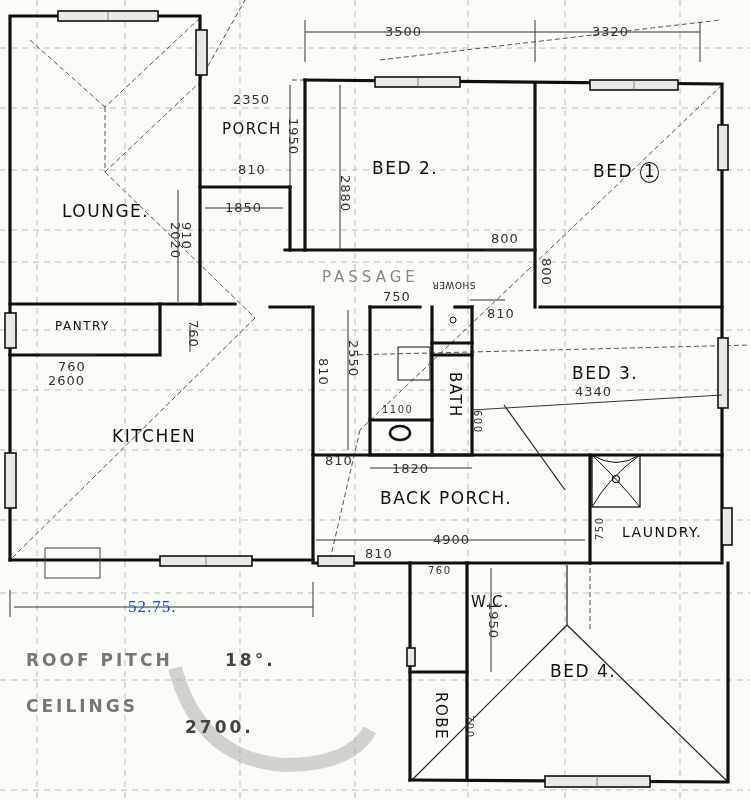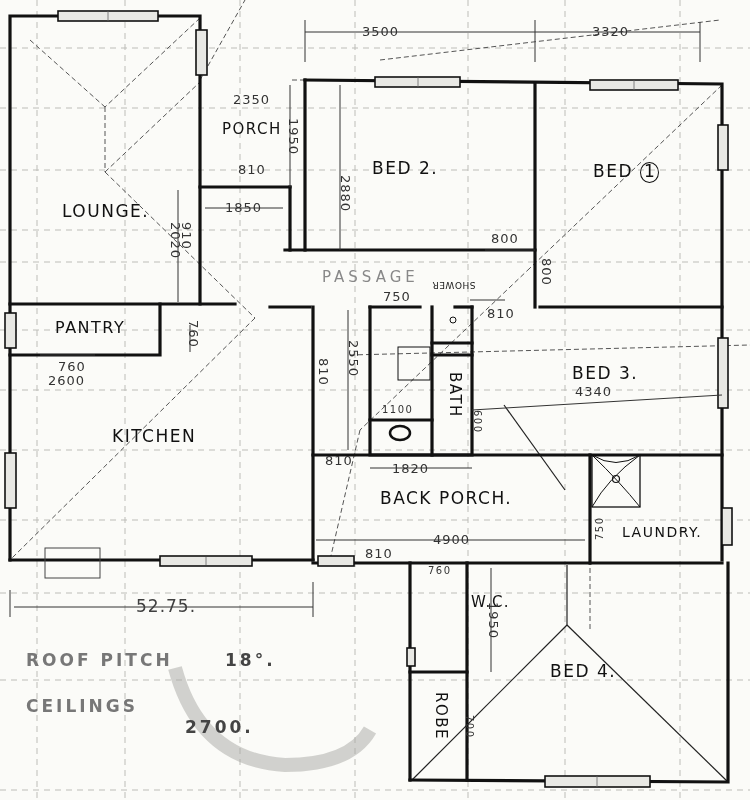--- a/index.html
+++ b/index.html
@@ -163,32 +163,32 @@
     </g>
 
     <path d="M175,668 Q200,760 285,765 Q350,765 370,730" stroke="#a7a7a3" stroke-width="14" fill="none" opacity="0.5"></path>
   </svg>
 
   <span class="lbl room" style="left:62px;top:203px;">LOUNGE.</span>
   <span class="lbl room" style="left:222px;top:122px;font-size:15px;">PORCH</span>
   <span class="lbl room" style="left:372px;top:160px;">BED 2.</span>
   <span class="lbl room" style="left:593px;top:162px;"><span>BED</span> <span style="display:inline-block;border:1.5px solid #111;border-radius:50%;width:17px;height:19px;text-align:center;letter-spacing:0;">1</span></span>
   <span class="lbl room" style="left:322px;top:270px;color:#888;font-size:15px;letter-spacing:4px;">PASSAGE</span>
-  <span class="lbl room" style="left:55px;top:320px;font-size:16px;">PANTRY</span>
+  <span class="lbl room" style="left:55px;top:320px;font-size:12px;">PANTRY</span>
   <span class="lbl room" style="left:112px;top:428px;">KITCHEN</span>
   <span class="lbl room rot90" style="left:462px;top:372px;font-size:15px;">BATH</span>
   <span class="lbl rot180" style="left:432px;top:280px;font-size:9px;letter-spacing:0.5px;">SHOWER</span>
   <span class="lbl room" style="left:572px;top:365px;">BED 3.</span>
   <span class="lbl room" style="left:380px;top:490px;">BACK PORCH.</span>
   <span class="lbl room" style="left:622px;top:525px;font-size:14px;">LAUNDRY.</span>
   <span class="lbl room" style="left:442px;top:595px;font-size:15px;margin-left:29px;">W.C.</span>
   <span class="lbl room rot90" style="left:448px;top:692px;font-size:15px;">ROBE</span>
   <span class="lbl room" style="left:550px;top:663px;">BED 4.</span>
 
-  <span class="lbl dim" style="left:362px;top:25px;">3500</span>
+  <span class="lbl dim" style="left:385px;top:25px;">3500</span>
   <span class="lbl dim" style="left:592px;top:25px;">3320</span>
   <span class="lbl dim" style="left:233px;top:93px;">2350</span>
   <span class="lbl dim rot90" style="left:300px;top:118px;">1950</span>
   <span class="lbl dim" style="left:238px;top:163px;">810</span>
   <span class="lbl dim" style="left:225px;top:201px;">1850</span>
   <span class="lbl dim rot90" style="left:352px;top:175px;">2880</span>
   <span class="lbl dim" style="left:491px;top:232px;">800</span>
   <span class="lbl dim rot90" style="left:553px;top:258px;">800</span>
   <span class="lbl dim rot90" style="left:193px;top:222px;">910</span>
   <span class="lbl dim rot90" style="left:182px;top:222px;">2020</span>
@@ -203,19 +203,19 @@
   <span class="lbl dim-s" style="left:382px;top:405px;">1100</span>
   <span class="lbl dim-s rot90" style="left:482px;top:410px;">600</span>
   <span class="lbl dim" style="left:575px;top:385px;">4340</span>
   <span class="lbl dim" style="left:392px;top:462px;">1820</span>
   <span class="lbl dim" style="left:433px;top:533px;">4900</span>
   <span class="lbl dim-s rot-90" style="left:595px;top:540px;">750</span>
   <span class="lbl dim" style="left:365px;top:547px;">810</span>
   <span class="lbl dim-s" style="left:428px;top:566px;">760</span>
   <span class="lbl dim rot90" style="left:500px;top:602px;">1950</span>
   <span class="lbl dim-s rot90" style="left:474px;top:715px;">700</span>
-  <span class="lbl dim" style="left:136px;top:598px;font-size:17px;color:#404040;">52.75.</span>
+  <span class="lbl dim" style="left:128px;top:598px;font-size:17px;color:#1d4ed8;font-family:Liberation Serif, serif;">52.75.</span>
 
   <span class="lbl note" style="left:26px;top:652px;">ROOF PITCH</span>
   <span class="lbl note" style="left:225px;top:652px;color:#444;">18°.</span>
   <span class="lbl note" style="left:26px;top:698px;">CEILINGS</span>
   <span class="lbl note" style="left:185px;top:698px;color:#444;margin-top:21px;">2700.</span>
 </div>
 
 </body></html>

